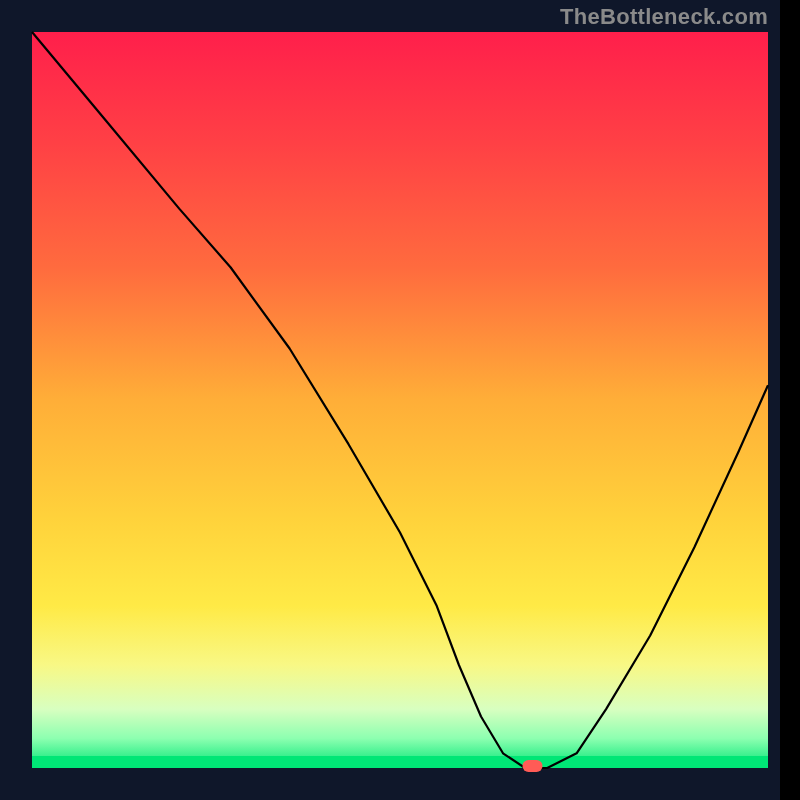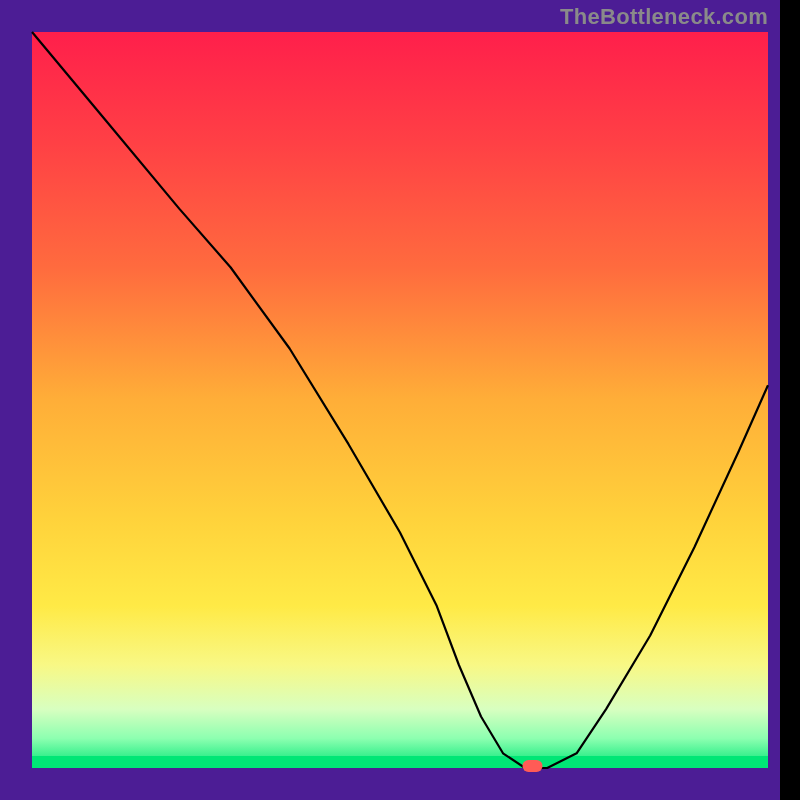--- a/index.html
+++ b/index.html
@@ -9,21 +9,21 @@
     height: 800px;
     background: #000;
     overflow: hidden;
   }
   .frame {
     position: absolute;
     left: 0;
     top: 0;
     width: 780px;
     height: 800px;
-    background: #4c1d95;
+    background: #0f172a;
   }
   .watermark {
     position: absolute;
     top: 4px;
     right: 12px;
     font-family: Arial, Helvetica, sans-serif;
     font-size: 22px;
     font-weight: bold;
     color: #8a8a8a;
     letter-spacing: 0.3px;

